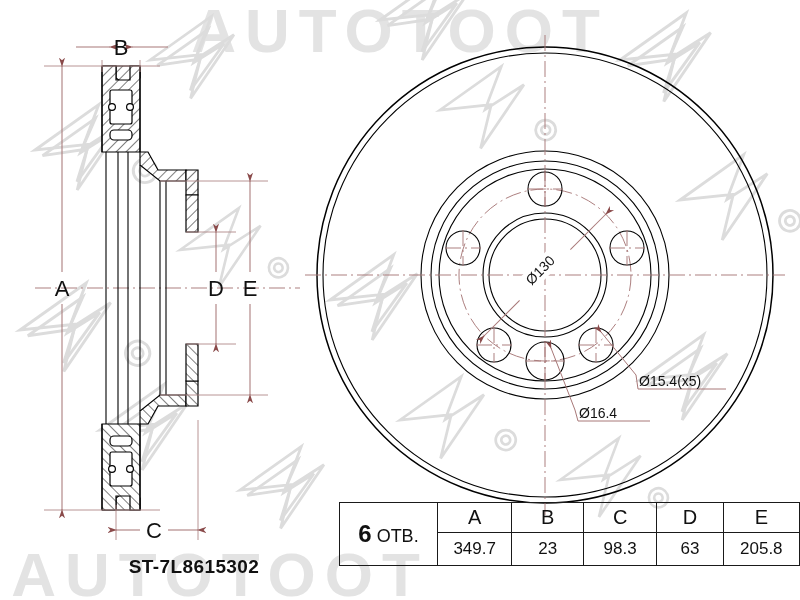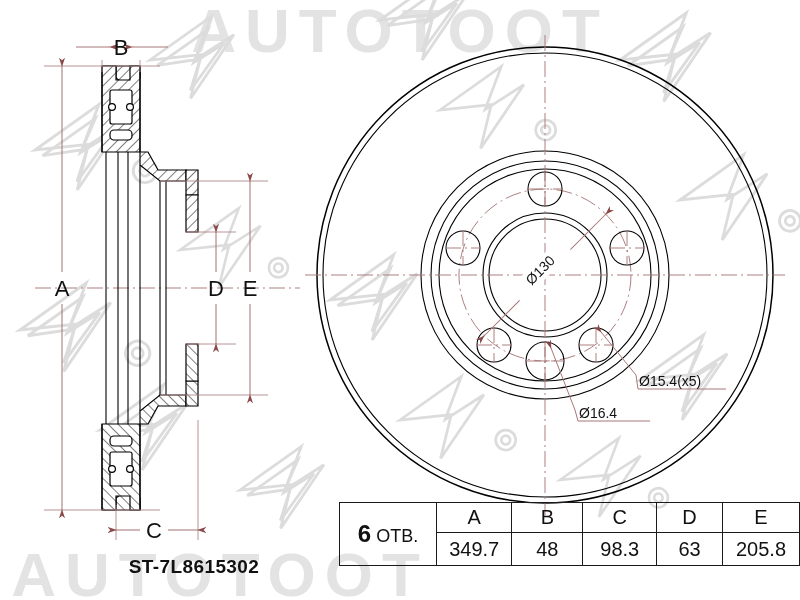--- a/index.html
+++ b/index.html
@@ -123,21 +123,21 @@
   td.col-label .big {
     font-size: 24px;
     font-weight: bold;
   }
   td.hdr {
     height: 27px;
     font-size: 20px;
   }
   td.val {
     height: 30px;
-    font-size: 20px;
+    font-size: 17px;
   }
   td.c-a { width: 76px; }
   td.c-b { width: 76px; }
   td.c-c { width: 76px; }
   td.c-d { width: 70px; }
   td.c-e { width: 78px; }
 </style>
 </head>
 <body>
 
@@ -418,21 +418,21 @@
         <span>ОТВ.</span>
       </td>
       <td class="hdr c-a">A</td>
       <td class="hdr c-b">B</td>
       <td class="hdr c-c">C</td>
       <td class="hdr c-d">D</td>
       <td class="hdr c-e">E</td>
     </tr>
     <tr>
       <td class="val c-a">349.7</td>
-      <td class="val c-b">48</td>
+      <td class="val c-b">23</td>
       <td class="val c-c">98.3</td>
       <td class="val c-d">63</td>
       <td class="val c-e">205.8</td>
     </tr>
   </tbody>
     </table>
 
 </div>
 
 </body></html>

